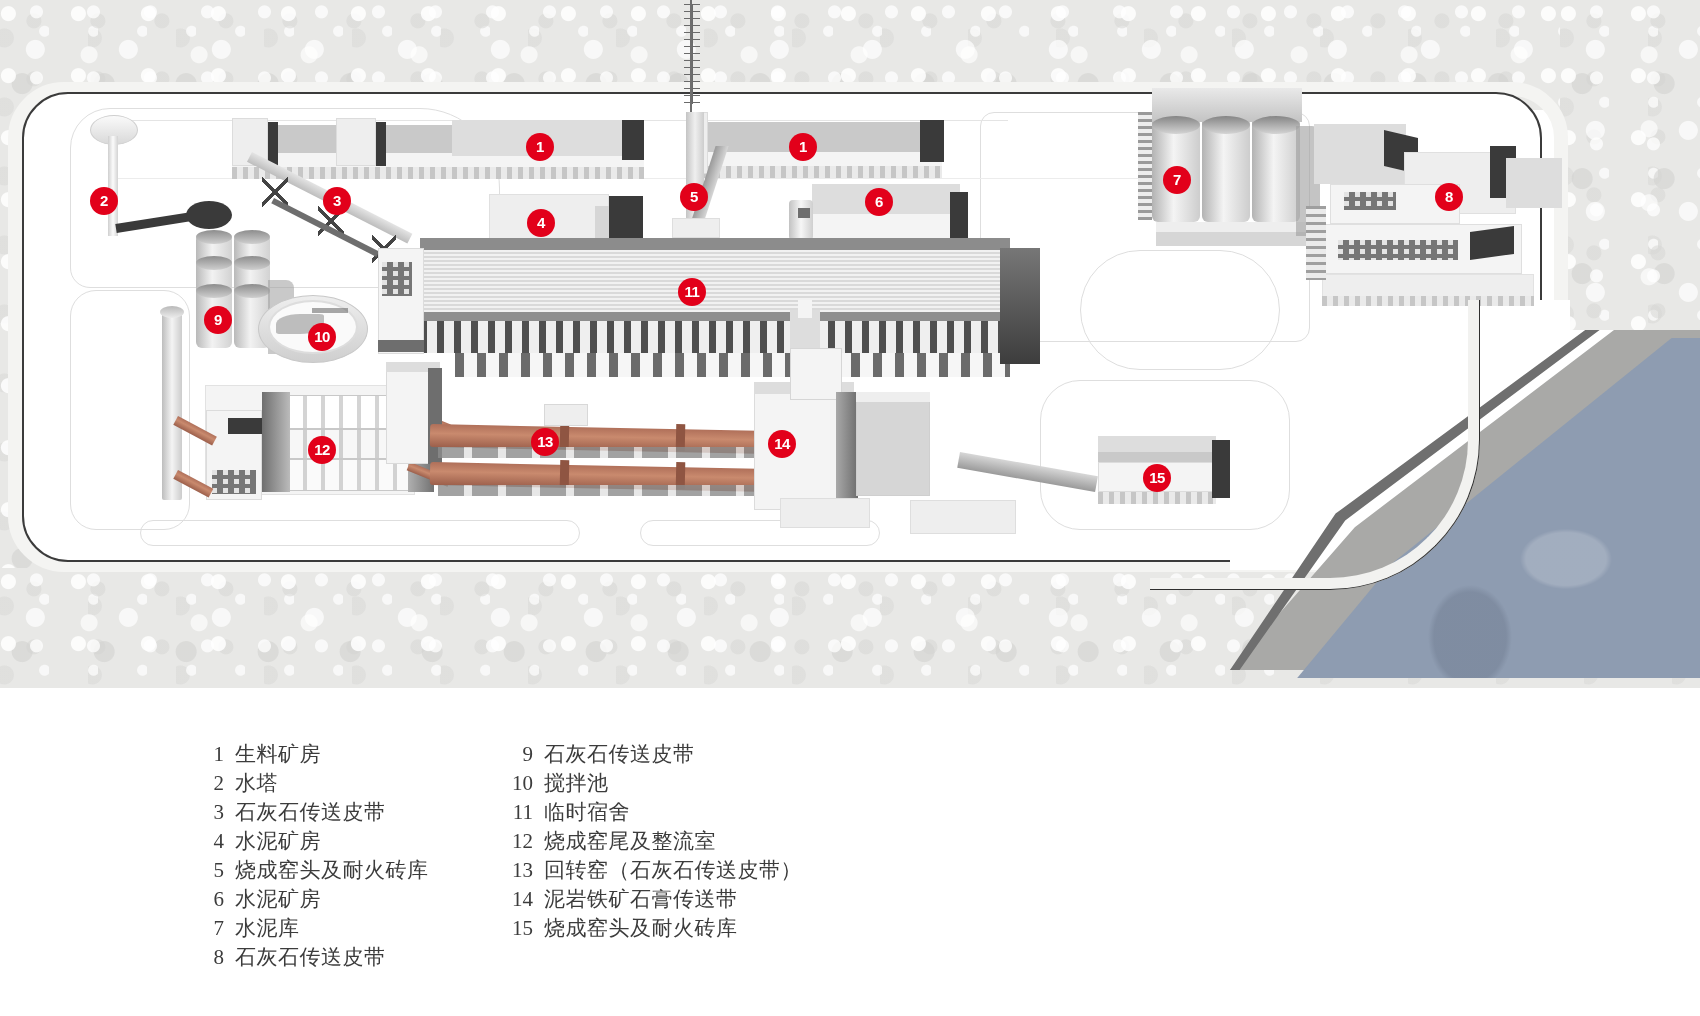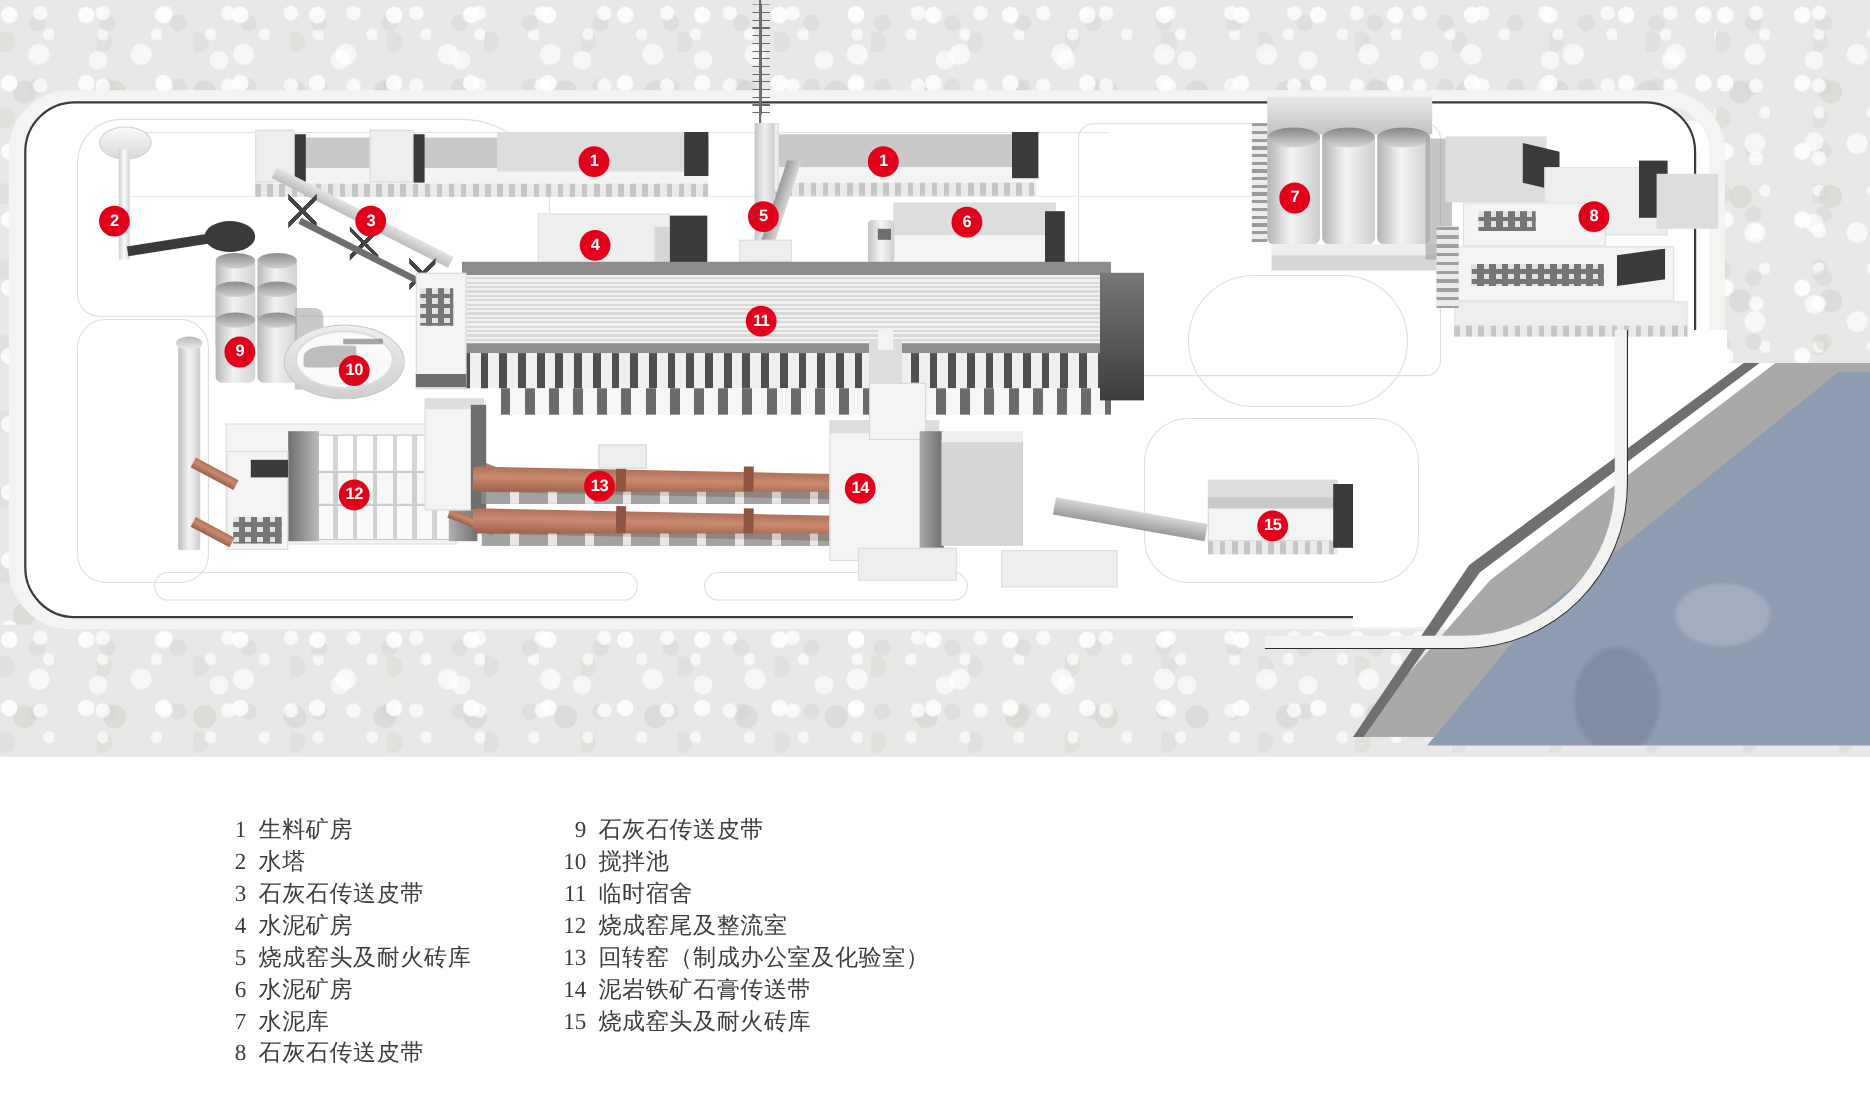--- a/index.html
+++ b/index.html
@@ -467,21 +467,21 @@
       <div class="legend-row">
         <span class="legend-num">11</span>
         <span class="legend-label">临时宿舍</span>
       </div>
       <div class="legend-row">
         <span class="legend-num">12</span>
         <span class="legend-label">烧成窑尾及整流室</span>
       </div>
       <div class="legend-row">
         <span class="legend-num">13</span>
-        <span class="legend-label">回转窑（制成办公室及化验室）</span>
+        <span class="legend-label">回转窑（石灰石传送皮带）</span>
       </div>
       <div class="legend-row">
         <span class="legend-num">14</span>
         <span class="legend-label">泥岩铁矿石膏传送带</span>
       </div>
       <div class="legend-row">
         <span class="legend-num">15</span>
         <span class="legend-label">烧成窑头及耐火砖库</span>
       </div>
     </div>

